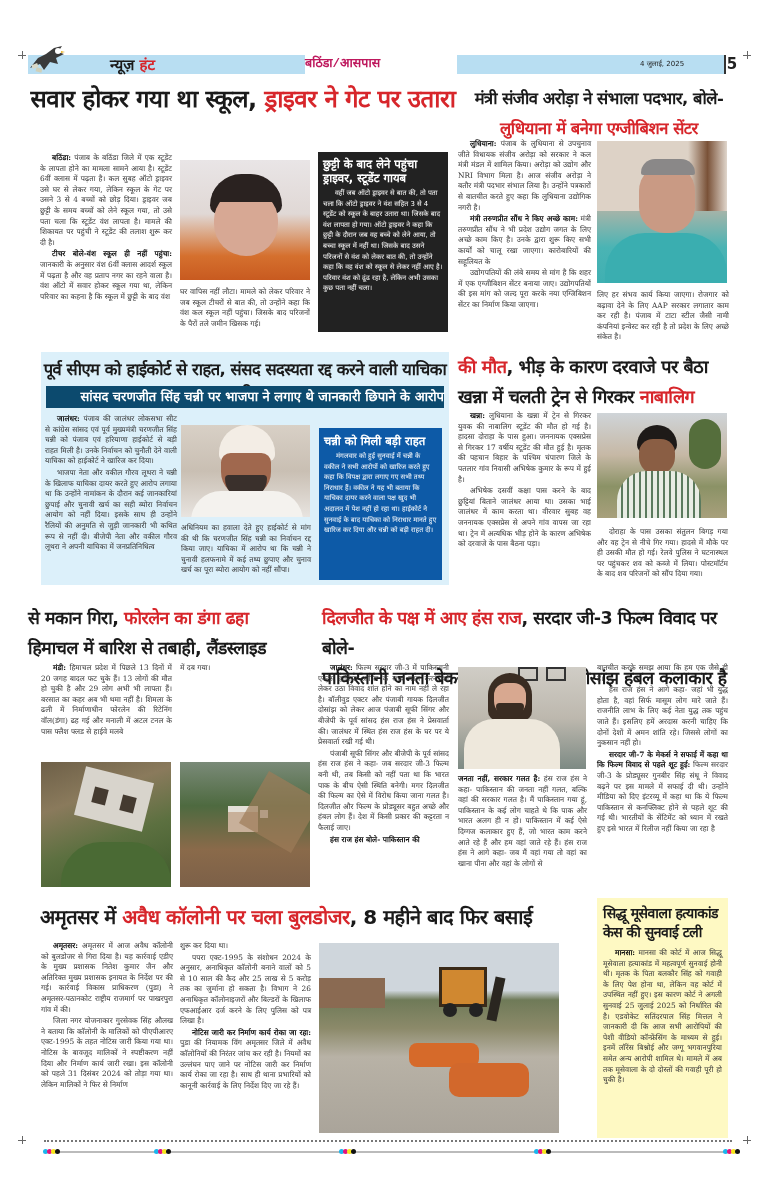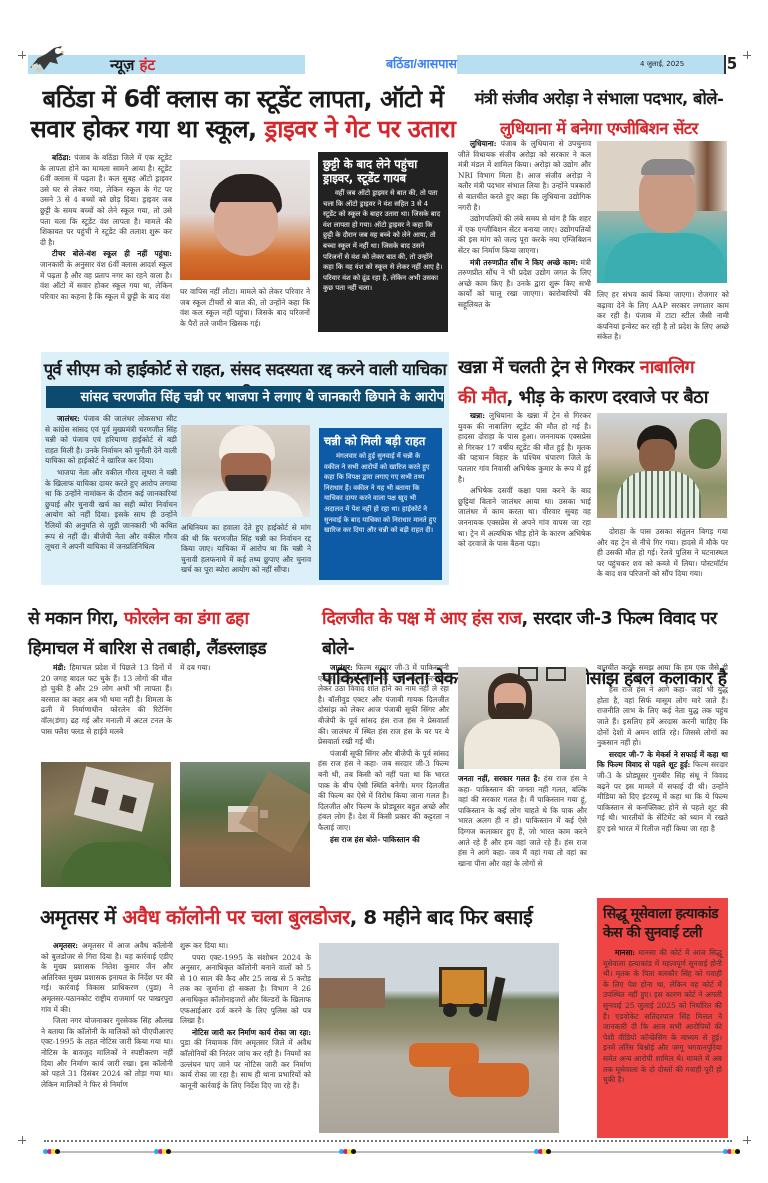--- a/index.html
+++ b/index.html
@@ -13,28 +13,28 @@
   .body b { color: #111; }
   .crop { position: absolute; width: 8px; height: 8px; }
   .crop::before { content: ""; position: absolute; left: 3.5px; top: 0; width: 1px; height: 8px; background: #666; }
   .crop::after { content: ""; position: absolute; top: 3.5px; left: 0; width: 8px; height: 1px; background: #666; }
 
   
   .masthead { left: 28px; top: 55px; width: 710px; height: 19px; background: #b8def2; }
   .mast-logo { left: 28px; top: 44px; width: 40px; height: 30px; }
   .mast-brand { left: 66px; top: 54px; font-family: "DejaVu Sans", sans-serif; font-weight: bold; font-size: 15px; color: #1a1a1a; margin-left: 44px; }
   .mast-brand .red { color: #d7262b; }
-  .mast-section { left: 305px; top: 55px; width: 152px; height: 19px; background: #fff; font-family: Liberation Sans, sans-serif; font-weight: bold; font-size: 12.5px; text-align: right; line-height: 19px; color: #3b82f6; }
+  .mast-section { left: 305px; top: 55px; width: 152px; height: 19px; background: #fff; font-family: Liberation Mono, monospace; font-weight: bold; font-size: 12.5px; text-align: left; line-height: 19px; color: #be185d; }
   .mast-date { left: 640px; top: 59px; font-size: 7px; font-family: "DejaVu Sans", sans-serif; color: #222; }
   .mast-page { left: 724px; top: 55px; width: 14px; height: 19px; background: #fff; font-family: "DejaVu Sans", sans-serif; font-weight: bold; font-size: 15px; line-height: 19px; text-align: center; border-left: 2px solid #333; }
 
   .photo { position: absolute; overflow: hidden; }
   .boxdark { background: #222; color: #fff; }
   .boxblue { background: #0d5aa7; color: #fff; }
-  .boxgrey { background: #ef4444; }
+  .boxgrey { background: #fef9c3; }
   .boxtitle { font-family: "DejaVu Sans", sans-serif; font-weight: bold; }
   .boxbody { font-family: "DejaVu Sans", sans-serif; font-size: 7.2px; line-height: 11px; }
   .boxbody p { text-indent: 12px; }
   .lightblue { background: #dcf0fa; }
   .pinkbar { background: #0c4a6e; color: #fff; font-family: "DejaVu Sans", sans-serif; font-weight: bold; text-align: right; }
   .dashed { border-top: 2px dotted #777; }
   .regline { height: 2px; background: #bbb; }
   .reg { position: absolute; display: flex; gap: 0; }
   .reg span { width: 5px; height: 5px; border-radius: 50%; display: inline-block; margin-right: -1px; }
 </style>
@@ -55,21 +55,20 @@
   <rect x="8" y="24" width="6" height="4" fill="#cfcfb8" transform="rotate(15 11 26)"></rect>
 </svg>
 <div class="abs mast-brand">
   <span>न्यूज़</span> <span class="red">हंट</span>
 </div>
 <div class="abs mast-section">बठिंडा/आसपास</div>
 <div class="abs mast-date">4 जुलाई, 2025</div>
 <div class="abs mast-page">5</div>
 
 <div class="abs hl" style="left:28px;top:84px;width:430px;font-size:24px;line-height:30px;text-align:center;">
-  <div>बठिंडा में 6वीं क्लास का स्टूडेंट लापता, ऑटो में</div>
   <div><span>सवार होकर गया था स्कूल, </span><span class="red">ड्राइवर ने गेट पर उतारा</span></div>
 </div>
 <div class="abs body" style="left:40px;top:153px;width:132px;">
   <p><b>बठिंडा:</b><span> पंजाब के बठिंडा जिले में एक स्टूडेंट के लापता होने का मामला सामने आया है। स्टूडेंट 6वीं क्लास में पढ़ता है। कल सुबह ऑटो ड्राइवर उसे घर से लेकर गया, लेकिन स्कूल के गेट पर उसने 3 से 4 बच्चों को छोड़ दिया। ड्राइवर जब छुट्टी के समय बच्चों को लेने स्कूल गया, तो उसे पता चला कि स्टूडेंट वंश लापता है। मामले की शिकायत पर पहुंची ने स्टूडेंट की तलाश शुरू कर दी है।</span></p>
   <p><b>टीचर बोले-वंश स्कूल ही नहीं पहुंचा:</b><span> जानकारी के अनुसार वंश 6वीं क्लास आदर्श स्कूल में पढ़ता है और वह प्रताप नगर का रहने वाला है। वंश ऑटो में सवार होकर स्कूल गया था, लेकिन परिवार का कहना है कि स्कूल में छुट्टी के बाद वंश</span></p>
 </div>
 <div class="photo" style="left:180px;top:160px;width:130px;height:120px;background:linear-gradient(180deg,#e9e5e6 0%,#e0d8d5 45%,#d5702e 80%,#c85a20 100%);">
   <div style="position:absolute;left:30px;top:14px;width:72px;height:40px;background:#2a2220;border-radius:36px 36px 10px 10px;"></div>
   <div style="position:absolute;left:34px;top:30px;width:64px;height:66px;background:#d7a894;border-radius:30px 30px 32px 32px;"></div>
   <div style="position:absolute;left:32px;top:22px;width:68px;height:20px;background:#2a2220;border-radius:30px 30px 6px 6px;"></div>
@@ -83,22 +82,22 @@
       <p>वहीं जब ऑटो ड्राइवर से बात की, तो पता चला कि ऑटो ड्राइवर ने वंश सहित 3 से 4 स्टूडेंट को स्कूल के बाहर उतारा था। जिसके बाद वंश लापता हो गया। ऑटो ड्राइवर ने कहा कि छुट्टी के दौरान जब वह बच्चे को लेने आया, तो बच्चा स्कूल में नहीं था। जिसके बाद उसने परिजनों से वंश को लेकर बात की, तो उन्होंने कहा कि वह वंश को स्कूल से लेकर नहीं आए है। परिवार वंश को ढूंढ रहा है, लेकिन अभी उसका कुछ पता नहीं चला।</p>
     </div>
 </div>
 
 <div class="abs hl" style="left:458px;top:84px;width:282px;font-size:16.5px;line-height:30px;text-align:center;">
   <div>मंत्री संजीव अरोड़ा ने संभाला पदभार, बोले-</div>
   <div class="red">लुधियाना में बनेगा एग्जीबिशन सेंटर</div>
 </div>
 <div class="abs body" style="left:458px;top:139px;width:133px;">
   <p><b>लुधियाना:</b><span> पंजाब के लुधियाना से उपचुनाव जीते विधायक संजीव अरोड़ा को सरकार ने कल मंत्री मंडल में शामिल किया। अरोड़ा को उद्योग और NRI विभाग मिला है। आज संजीव अरोड़ा ने बतौर मंत्री पदभार संभाल लिया है। उन्होंने पत्रकारों से बातचीत करते हुए कहा कि लुधियाना उद्योगिक नगरी है।</span></p>
+  <p><b>मंत्री तरुणप्रीत सौंध ने किए अच्छे काम:</b><span> मंत्री तरुणप्रीत सौंध ने भी प्रदेश उद्योग जगत के लिए अच्छे काम किए है। उनके द्वारा शुरू किए सभी कार्यों को चालू रखा जाएगा। कारोबारियों की सहूलियत के</span></p>
   <p>उद्योगपतियों की लंबे समय से मांग है कि शहर में एक एग्जीबिशन सेंटर बनाया जाए। उद्योगपतियों की इस मांग को जल्द पूरा करके नया एग्जिबिशन सेंटर का निर्माण किया जाएगा।</p>
-  <p><b>मंत्री तरुणप्रीत सौंध ने किए अच्छे काम:</b><span> मंत्री तरुणप्रीत सौंध ने भी प्रदेश उद्योग जगत के लिए अच्छे काम किए है। उनके द्वारा शुरू किए सभी कार्यों को चालू रखा जाएगा। कारोबारियों की सहूलियत के</span></p>
 </div>
 <div class="photo" style="left:597px;top:141px;width:130px;height:142px;background:linear-gradient(180deg,#8a6a52 0%,#c5b4a5 40%,#4ab4b4 75%,#3fb0b2 100%);">
   <div style="position:absolute;left:0;top:0;width:130px;height:70px;background:linear-gradient(90deg,#ddd2c6 0%,#ddd2c6 70%,#7a5238 85%,#e0d6cc 100%);"></div>
   <div style="position:absolute;left:42px;top:22px;width:56px;height:70px;background:#c99a84;border-radius:28px 28px 26px 26px;"></div>
   <div style="position:absolute;left:44px;top:18px;width:54px;height:16px;background:#8a8888;border-radius:28px 28px 4px 4px;"></div>
   <div style="position:absolute;left:8px;top:92px;width:122px;height:60px;background:#3aaeb0;border-radius:40px 40px 0 0;"></div>
 </div>
 <div class="abs body" style="left:597px;top:290px;width:132px;">
   <p style="text-indent:0">लिए हर संभव कार्य किया जाएगा। रोजगार को बढ़ावा देने के लिए AAP सरकार लगातार काम कर रही है। पंजाब में टाटा स्टील जैसी नामी कंपनियां इन्वेस्ट कर रही है तो प्रदेश के लिए अच्छे संकेत है।</p>
 </div>
@@ -120,22 +119,22 @@
   <p style="text-indent:0">अधिनियम का हवाला देते हुए हाईकोर्ट से मांग की थी कि चरणजीत सिंह चन्नी का निर्वाचन रद्द किया जाए। याचिका में आरोप था कि चन्नी ने चुनावी हलफनामे में कई तथ्य छुपाए और चुनाव खर्च का पूरा ब्योरा आयोग को नहीं सौंपा।</p>
 </div>
 <div class="abs boxblue" style="left:319px;top:428px;width:123px;height:152px;padding:5px 5px;">
   <div class="boxtitle" style="font-size:11.5px;line-height:16px;margin-bottom:2px;">चन्नी को मिली बड़ी राहत</div>
   <div class="boxbody" style="font-size:6.8px;line-height:10.6px;">
       <p>मंगलवार को हुई सुनवाई में चन्नी के वकील ने सभी आरोपों को खारिज करते हुए कहा कि विपक्ष द्वारा लगाए गए सभी तथ्य निराधार हैं। वकील ने यह भी बताया कि याचिका दायर करने वाला पक्ष खुद भी अदालत में पेश नहीं हो रहा था। हाईकोर्ट ने सुनवाई के बाद याचिका को निराधार मानते हुए खारिज कर दिया और चन्नी को बड़ी राहत दी।</p>
     </div>
 </div>
 
 <div class="abs hl" style="left:458px;top:352px;width:282px;font-size:18px;line-height:30px;">
+  <div><span class="red">की मौत</span><span>, भीड़ के कारण दरवाजे पर बैठा</span></div>
   <div><span>खन्ना में चलती ट्रेन से गिरकर </span><span class="red">नाबालिग</span></div>
-  <div><span class="red">की मौत</span><span>, भीड़ के कारण दरवाजे पर बैठा</span></div>
 </div>
 <div class="abs body" style="left:458px;top:411px;width:133px;">
   <p><b>खन्ना:</b><span> लुधियाना के खन्ना में ट्रेन से गिरकर युवक की नाबालिग स्टूडेंट की मौत हो गई है। हादसा दोराहा के पास हुआ। जननायक एक्सप्रेस से गिरकर 17 वर्षीय स्टूडेंट की मौत हुई है। मृतक की पहचान बिहार के पश्चिम चंपारण जिले के पतलार गांव निवासी अभिषेक कुमार के रूप में हुई है।</span></p>
   <p>अभिषेक दसवीं कक्षा पास करने के बाद छुट्टियां बिताने जालंधर आया था। उसका भाई जालंधर में काम करता था। वीरवार सुबह वह जननायक एक्सप्रेस से अपने गांव वापस जा रहा था। ट्रेन में अत्यधिक भीड़ होने के कारण अभिषेक को दरवाजे के पास बैठना पड़ा।</p>
 </div>
 <div class="photo" style="left:597px;top:413px;width:130px;height:105px;background:linear-gradient(180deg,#cfd4d8 0%,#c6b8a5 40%,#8b9266 70%,#a8a07c 100%);">
   <div style="position:absolute;left:40px;top:12px;width:40px;height:28px;background:#1e1a18;border-radius:20px 20px 8px 8px;"></div>
   <div style="position:absolute;left:42px;top:26px;width:36px;height:36px;background:#8a5e44;border-radius:14px 14px 18px 18px;"></div>
   <div style="position:absolute;left:20px;top:58px;width:84px;height:50px;background:repeating-linear-gradient(90deg,#e8ece4 0 4px,#5b7a5e 4px 6px);border-radius:30px 30px 0 0;"></div>
   <div style="position:absolute;left:92px;top:6px;width:32px;height:50px;background:#556e3c;border-radius:16px;"></div>

